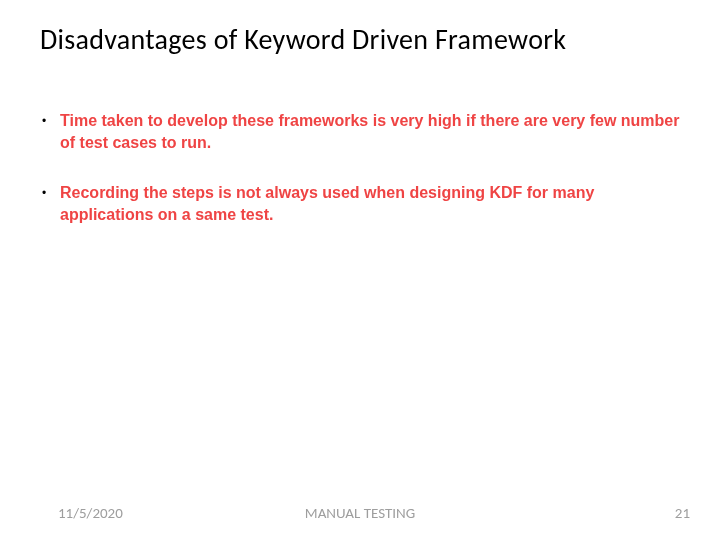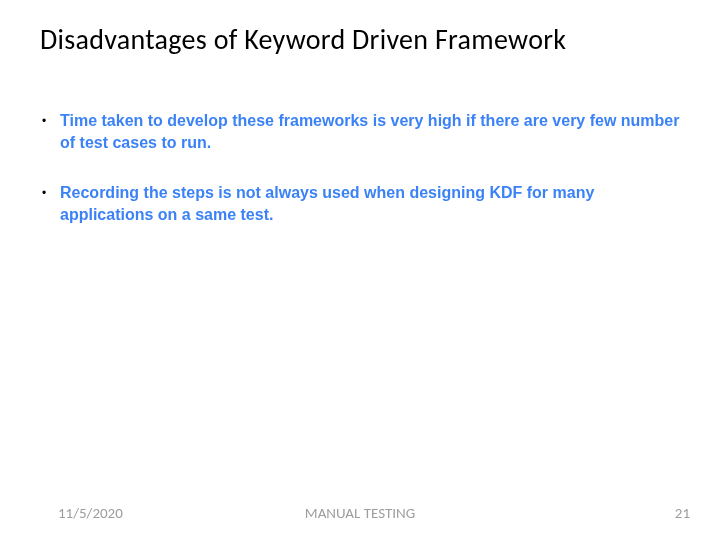--- a/index.html
+++ b/index.html
@@ -48,21 +48,21 @@
     color: #000000;
     text-align: left;
     padding-left: 2px;
   }
   .bullet-text {
     flex: 1 1 auto;
     font-size: 16px;
     line-height: 22px;
     font-weight: 700;
     font-family: Arial, Helvetica, sans-serif;
-    color: #3b82f6;
+    color: #ef4444;
   }
   .footer {
     position: absolute;
     left: 0;
     right: 0;
     bottom: 18px;
     height: 16px;
     font-size: 15px;
     color: #9e9e9e;
     font-family: Calibri, Arial, sans-serif;

